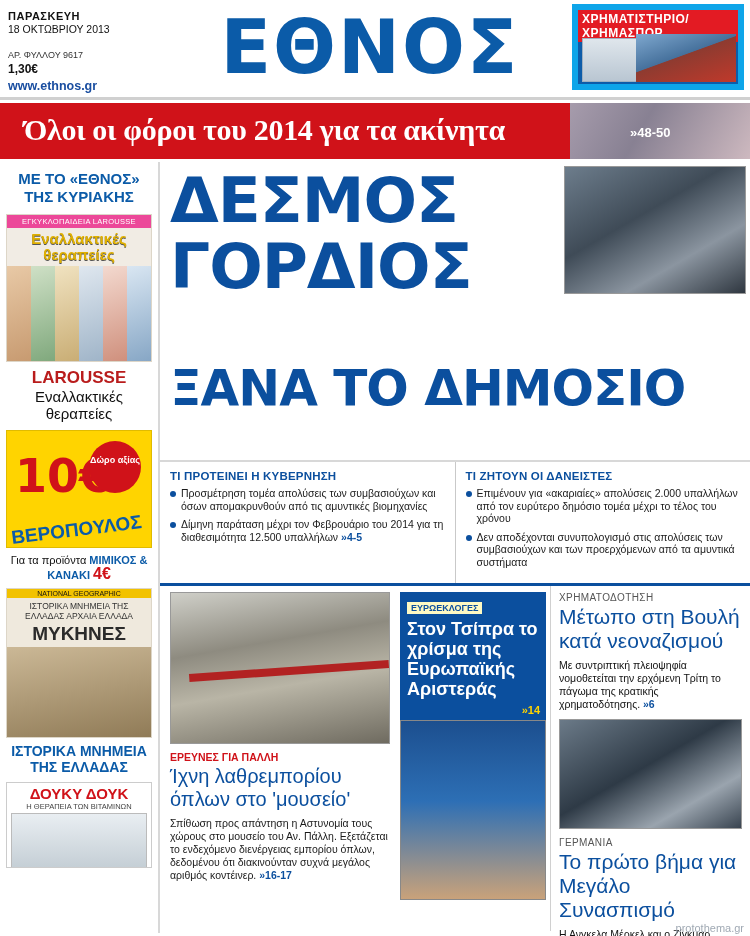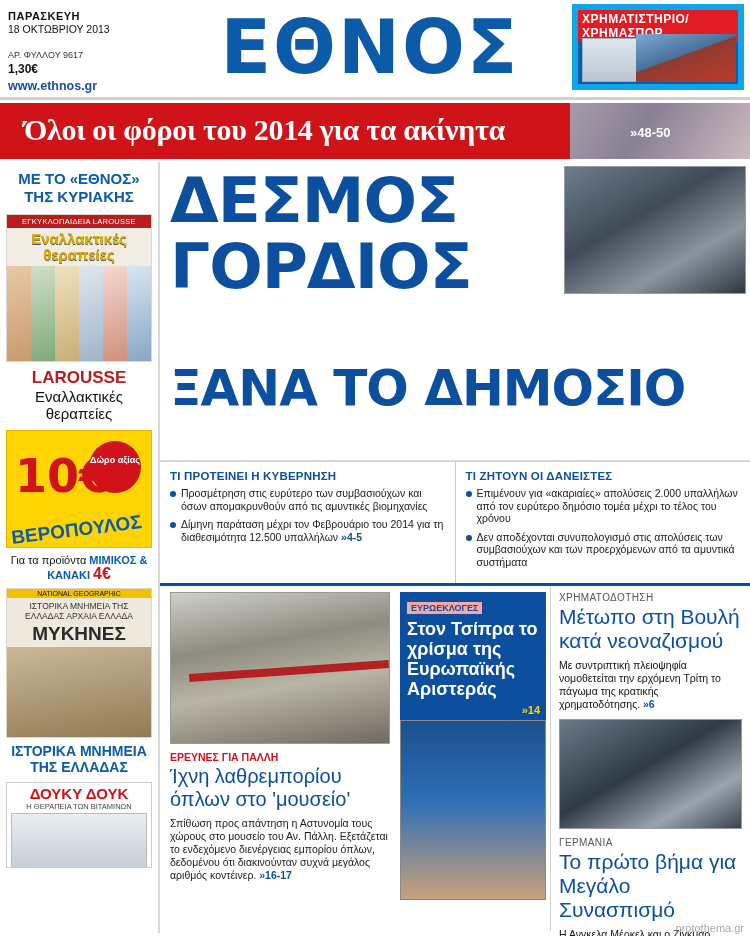--- a/index.html
+++ b/index.html
@@ -63,21 +63,21 @@
 
   
   .content { position:relative; display:flex; height:771px; }
   .left-col { width:160px; border-right:2px solid #d8d8d8; position:relative; }
   .right-col { flex:1; position:relative; }
 
   
   .lc-head { text-align:center; color:#0b5ba8; font-weight:bold; font-size:15px;
     line-height:18px; padding:8px 4px 6px; }
   .book1 { margin:2px 6px 0; height:148px; background:#f1ece4; border:1px solid #ddd6c8; position:relative; overflow:hidden; }
-  .book1 .b-top { background:#b91c1c; color:#fff; font-size:7.5px; text-align:center; padding:2px 0; letter-spacing:.3px;}
+  .book1 .b-top { background:#ec4899; color:#fff; font-size:7.5px; text-align:center; padding:2px 0; letter-spacing:.3px;}
   .book1 .b-title { color:#e0b000; font-weight:bold; font-size:15px; text-align:center; line-height:16px; padding:3px 2px; text-shadow:0 1px 0 #555;}
   .book1 .b-photos { display:flex; height:96px; }
   .book1 .b-photos div { flex:1; }
   .p1 { background:linear-gradient(160deg,#e8c9a6,#c79a70); }
   .p2 { background:linear-gradient(160deg,#cfe0c6,#7fa87c); }
   .p3 { background:linear-gradient(160deg,#f0e2c0,#c9ad74); }
   .p4 { background:linear-gradient(160deg,#dfe7ef,#9fb4c8); }
   .p5 { background:linear-gradient(160deg,#f3d9cf,#cf8f7c); }
   .p6 { background:linear-gradient(160deg,#d9e6f2,#86a6c5); }
   .lc-cap { text-align:center; padding:6px 4px 4px; }
@@ -144,21 +144,21 @@
   .b-col3 { flex:1; padding:6px 8px 0 8px; border-left:1px solid #d0d0d0; }
 
   .guns-img { height:152px; background:linear-gradient(170deg,#cfcfc8 0%,#8e8b80 35%,#b9b5a6 60%,#6f6b60 100%);
      border:1px solid #999; position:relative; overflow:hidden;}
   .guns-img .rod { position:absolute; left:18px; top:74px; width:200px; height:8px; background:#b22222; transform:rotate(-4deg);}
   .kicker { color:#d01219; font-weight:bold; font-size:10.5px; margin:7px 0 2px; }
   .bt-title { color:#0b4f9e; font-size:20px; line-height:23px; font-weight:400; }
   .bt-body { font-size:10.5px; line-height:13px; color:#1a1a1a; margin-top:6px; }
 
   .euro-box { background:#0b4f9e; color:#fff; padding:5px 7px 8px; position:relative; height:128px;}
-  .euro-box .tag { background:#fca5a5; color:#0b4f9e; font-weight:bold; font-size:9px; display:inline-block; padding:1px 4px; }
+  .euro-box .tag { background:#fef9c3; color:#0b4f9e; font-weight:bold; font-size:9px; display:inline-block; padding:1px 4px; }
   .euro-box .et { font-size:18px; line-height:20px; font-weight:bold; margin-top:4px; }
   .euro-box .ep { position:absolute; right:6px; bottom:4px; color:#ffd400; font-weight:bold; font-size:11px;}
   .tsipras { height:180px; background:linear-gradient(180deg,#1c4f8f 0%,#2d6fb5 45%,#c9a27a 100%); border:1px solid #888; }
 
   .c3-kicker { color:#555; font-size:10px; letter-spacing:.4px; }
   .c3-title { color:#0b4f9e; font-size:21px; line-height:24px; margin-top:2px; }
   .c3-body { font-size:10.5px; line-height:13px; margin-top:6px; }
   .c3-photo { height:110px; margin-top:8px; background:linear-gradient(150deg,#6b7a88 0%,#2e3a46 45%,#9aa4ae 75%,#394450 100%); border:1px solid #999; }
   .watermark { position:absolute; right:6px; bottom:2px; font-size:11px; color:#8f9aa6; opacity:.85; }
 </style>
@@ -248,21 +248,21 @@
         <div class="hero-photo"></div>
         <div class="hero-big2 l3">ΞΑΝΑ ΤΟ ΔΗΜΟΣΙΟ</div>
       </div>
 
       <div class="subcols">
 
         <div class="subcol">
           <h4>ΤΙ ΠΡΟΤΕΙΝΕΙ Η ΚΥΒΕΡΝΗΣΗ</h4>
           <div class="bullet">
             <span class="dot"></span>
-            <p>Προσμέτρηση στις ευρύτερο των συμβασιούχων και όσων απομακρυνθούν από τις αμυντικές βιομηχανίες</p>
+            <p>Προσμέτρηση τομέα απολύσεις των συμβασιούχων και όσων απομακρυνθούν από τις αμυντικές βιομηχανίες</p>
           </div>
           <div class="bullet">
             <span class="dot"></span>
             <p>
               <span>Δίμηνη παράταση μέχρι τον Φεβρουάριο του 2014 για τη διαθεσιμότητα 12.500 υπαλλήλων</span>
               <span class="pgref">»4-5</span>
             </p>
           </div>
         </div>
 

